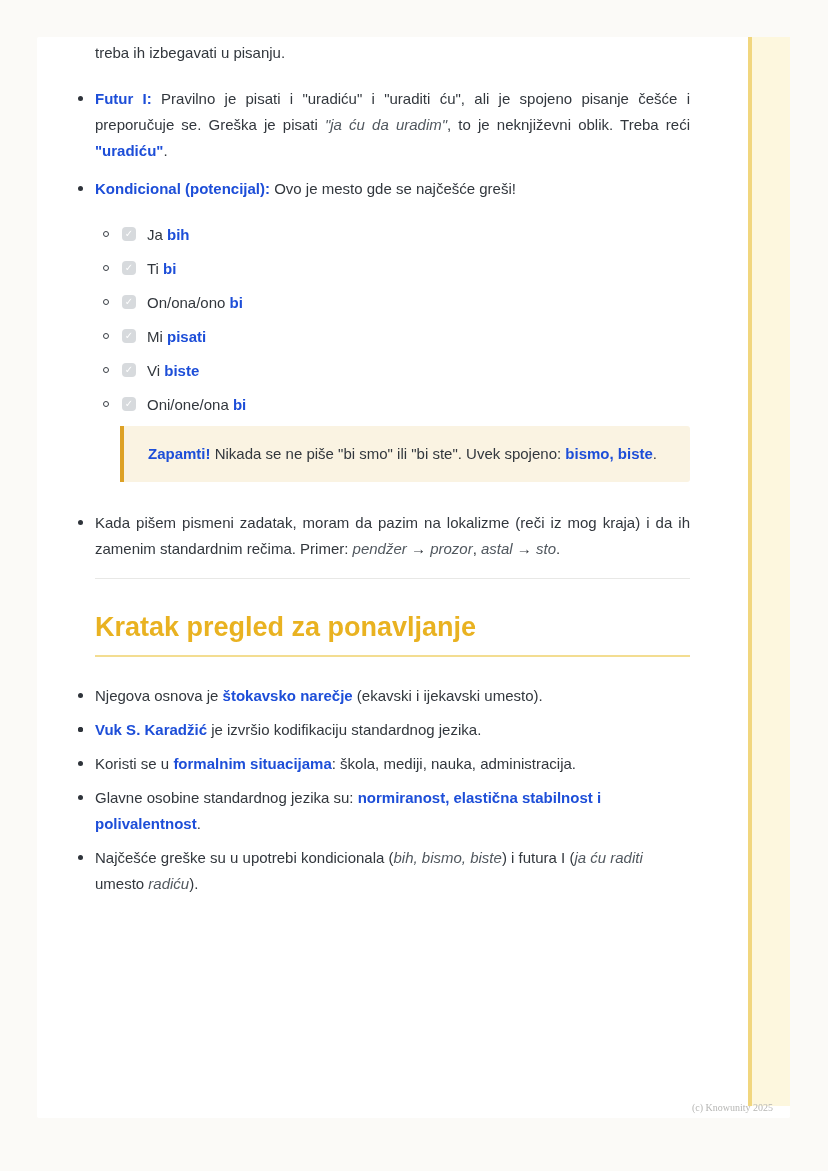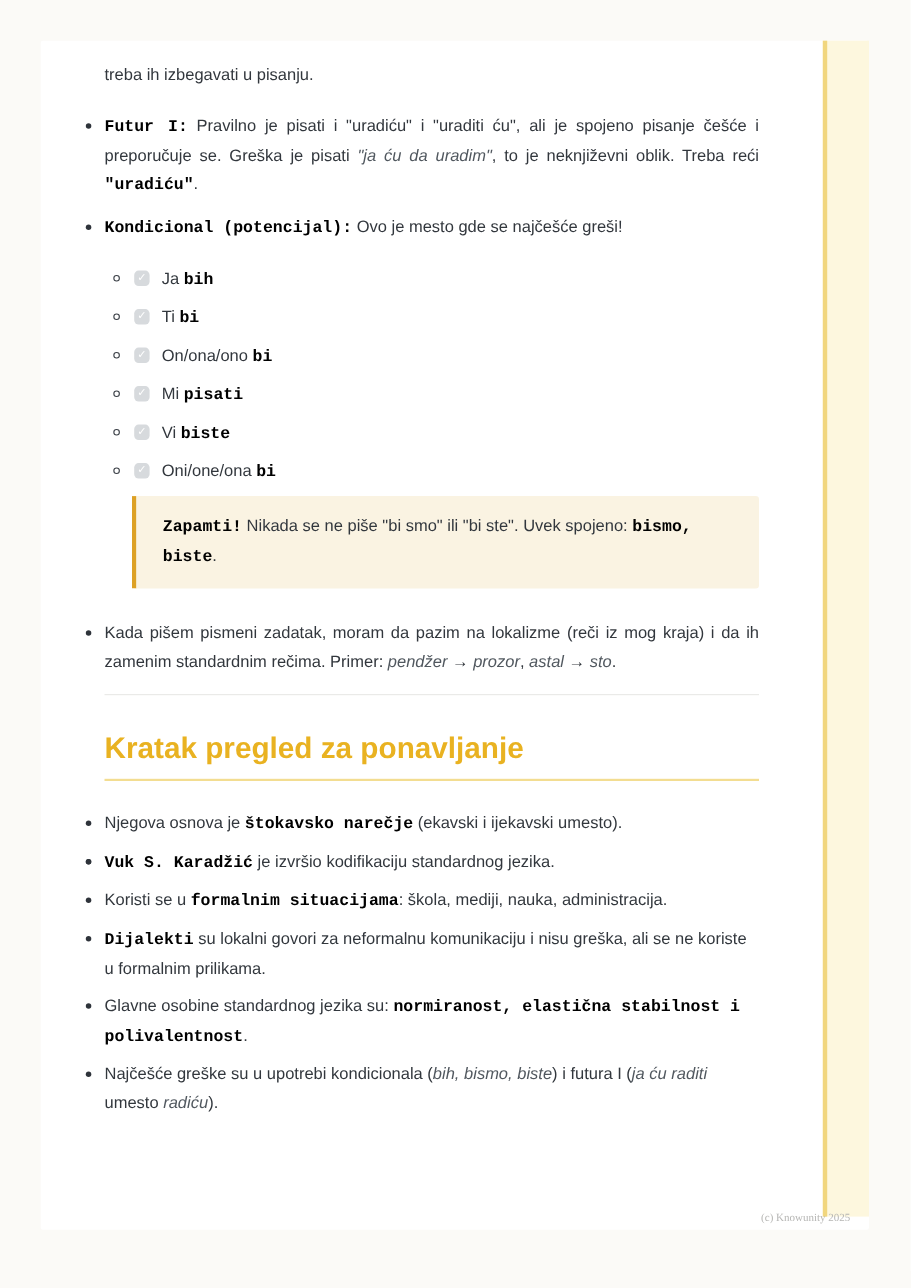--- a/index.html
+++ b/index.html
@@ -21,21 +21,21 @@
   .card{
     position:absolute;left:37px;top:37px;width:753px;height:1081px;
     background:#ffffff;border-radius:2px;
   }
   .side-band{
     position:absolute;left:748px;top:37px;width:42px;height:1069px;
     background:var(--side-band-bg);
     border-left:4px solid var(--side-band-edge);
   }
   .content{
-    position:absolute;left:95px;top:56px;width:595px;
+    position:absolute;left:95px;top:40px;width:595px;
     font-size:15px;line-height:26px;color:#32373d;
   }
   .intro{margin:0 0 20px 0;}
   .li{position:relative;margin:0;}
   .justify{text-align:justify;}
   .marker{position:absolute;}
   .dot{left:-17px;top:10px;width:5px;height:5px;border-radius:50%;background:#2e333a;}
   .li.futur{margin-top:0;}
   .li.kond{margin-top:12px;}
   .check-list{margin-top:20px;}
@@ -55,21 +55,21 @@
   }
   .li.kada{margin-top:28px;}
   .divider{margin:16px 0 0 0;border:none;border-top:1px solid #e8e8e6;height:0;}
   h2{
     margin:30px 0 0 0;font-size:27px;line-height:36px;font-weight:700;
     color:var(--accent-gold);
   }
   .h2-underline{height:2px;background:var(--heading-underline);margin-top:10px;}
   .summary{margin-top:26px;}
   .summary .li{margin-bottom:8px;}
-  .rich strong{font-weight:700;color:#000000;font-family:Liberation Mono, monospace;}
+  .rich strong{font-weight:700;color:#1d4ed8;}
   .rich em{font-style:italic;color:#51585f;}
   .footer{
     position:absolute;right:55px;top:1102px;
     font-size:10px;line-height:12px;color:#b6b6b4;font-family:Liberation Serif, serif;
   }
 </style>
 </head>
 <body>
 
 <div class="canvas">
@@ -170,24 +170,20 @@
         <div class="li sum">
           <span class="marker dot"></span>
           <span class="rich"><strong>Vuk S. Karadžić</strong><span> je izvršio kodifikaciju standardnog jezika.</span></span>
         </div>
 
         <div class="li sum">
           <span class="marker dot"></span>
           <span class="rich"><span>Koristi se u </span><strong>formalnim situacijama</strong><span>: škola, mediji, nauka, administracija.</span></span>
         </div>
 
-        <div class="li sum">
-          <span class="marker dot"></span>
-          <span class="rich"><strong>Dijalekti</strong><span> su lokalni govori za neformalnu komunikaciju i nisu greška, ali se ne koriste u formalnim prilikama.</span></span>
-        </div>
 
         <div class="li sum">
           <span class="marker dot"></span>
           <span class="rich"><span>Glavne osobine standardnog jezika su: </span><strong>normiranost, elastična stabilnost i polivalentnost</strong><span>.</span></span>
         </div>
 
         <div class="li sum">
           <span class="marker dot"></span>
           <span class="rich"><span>Najčešće greške su u upotrebi kondicionala (</span><em>bih, bismo, biste</em><span>) i futura I (</span><em>ja ću raditi</em><span> umesto </span><em>radiću</em><span>).</span></span>
         </div>

